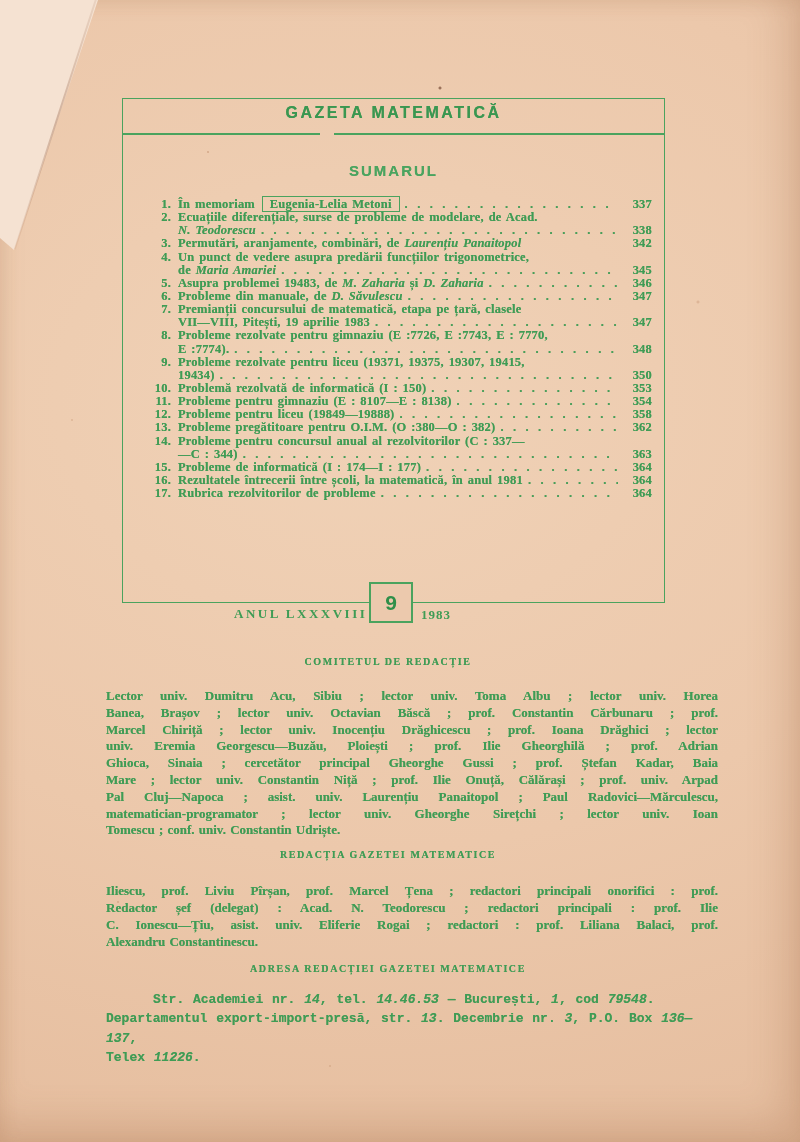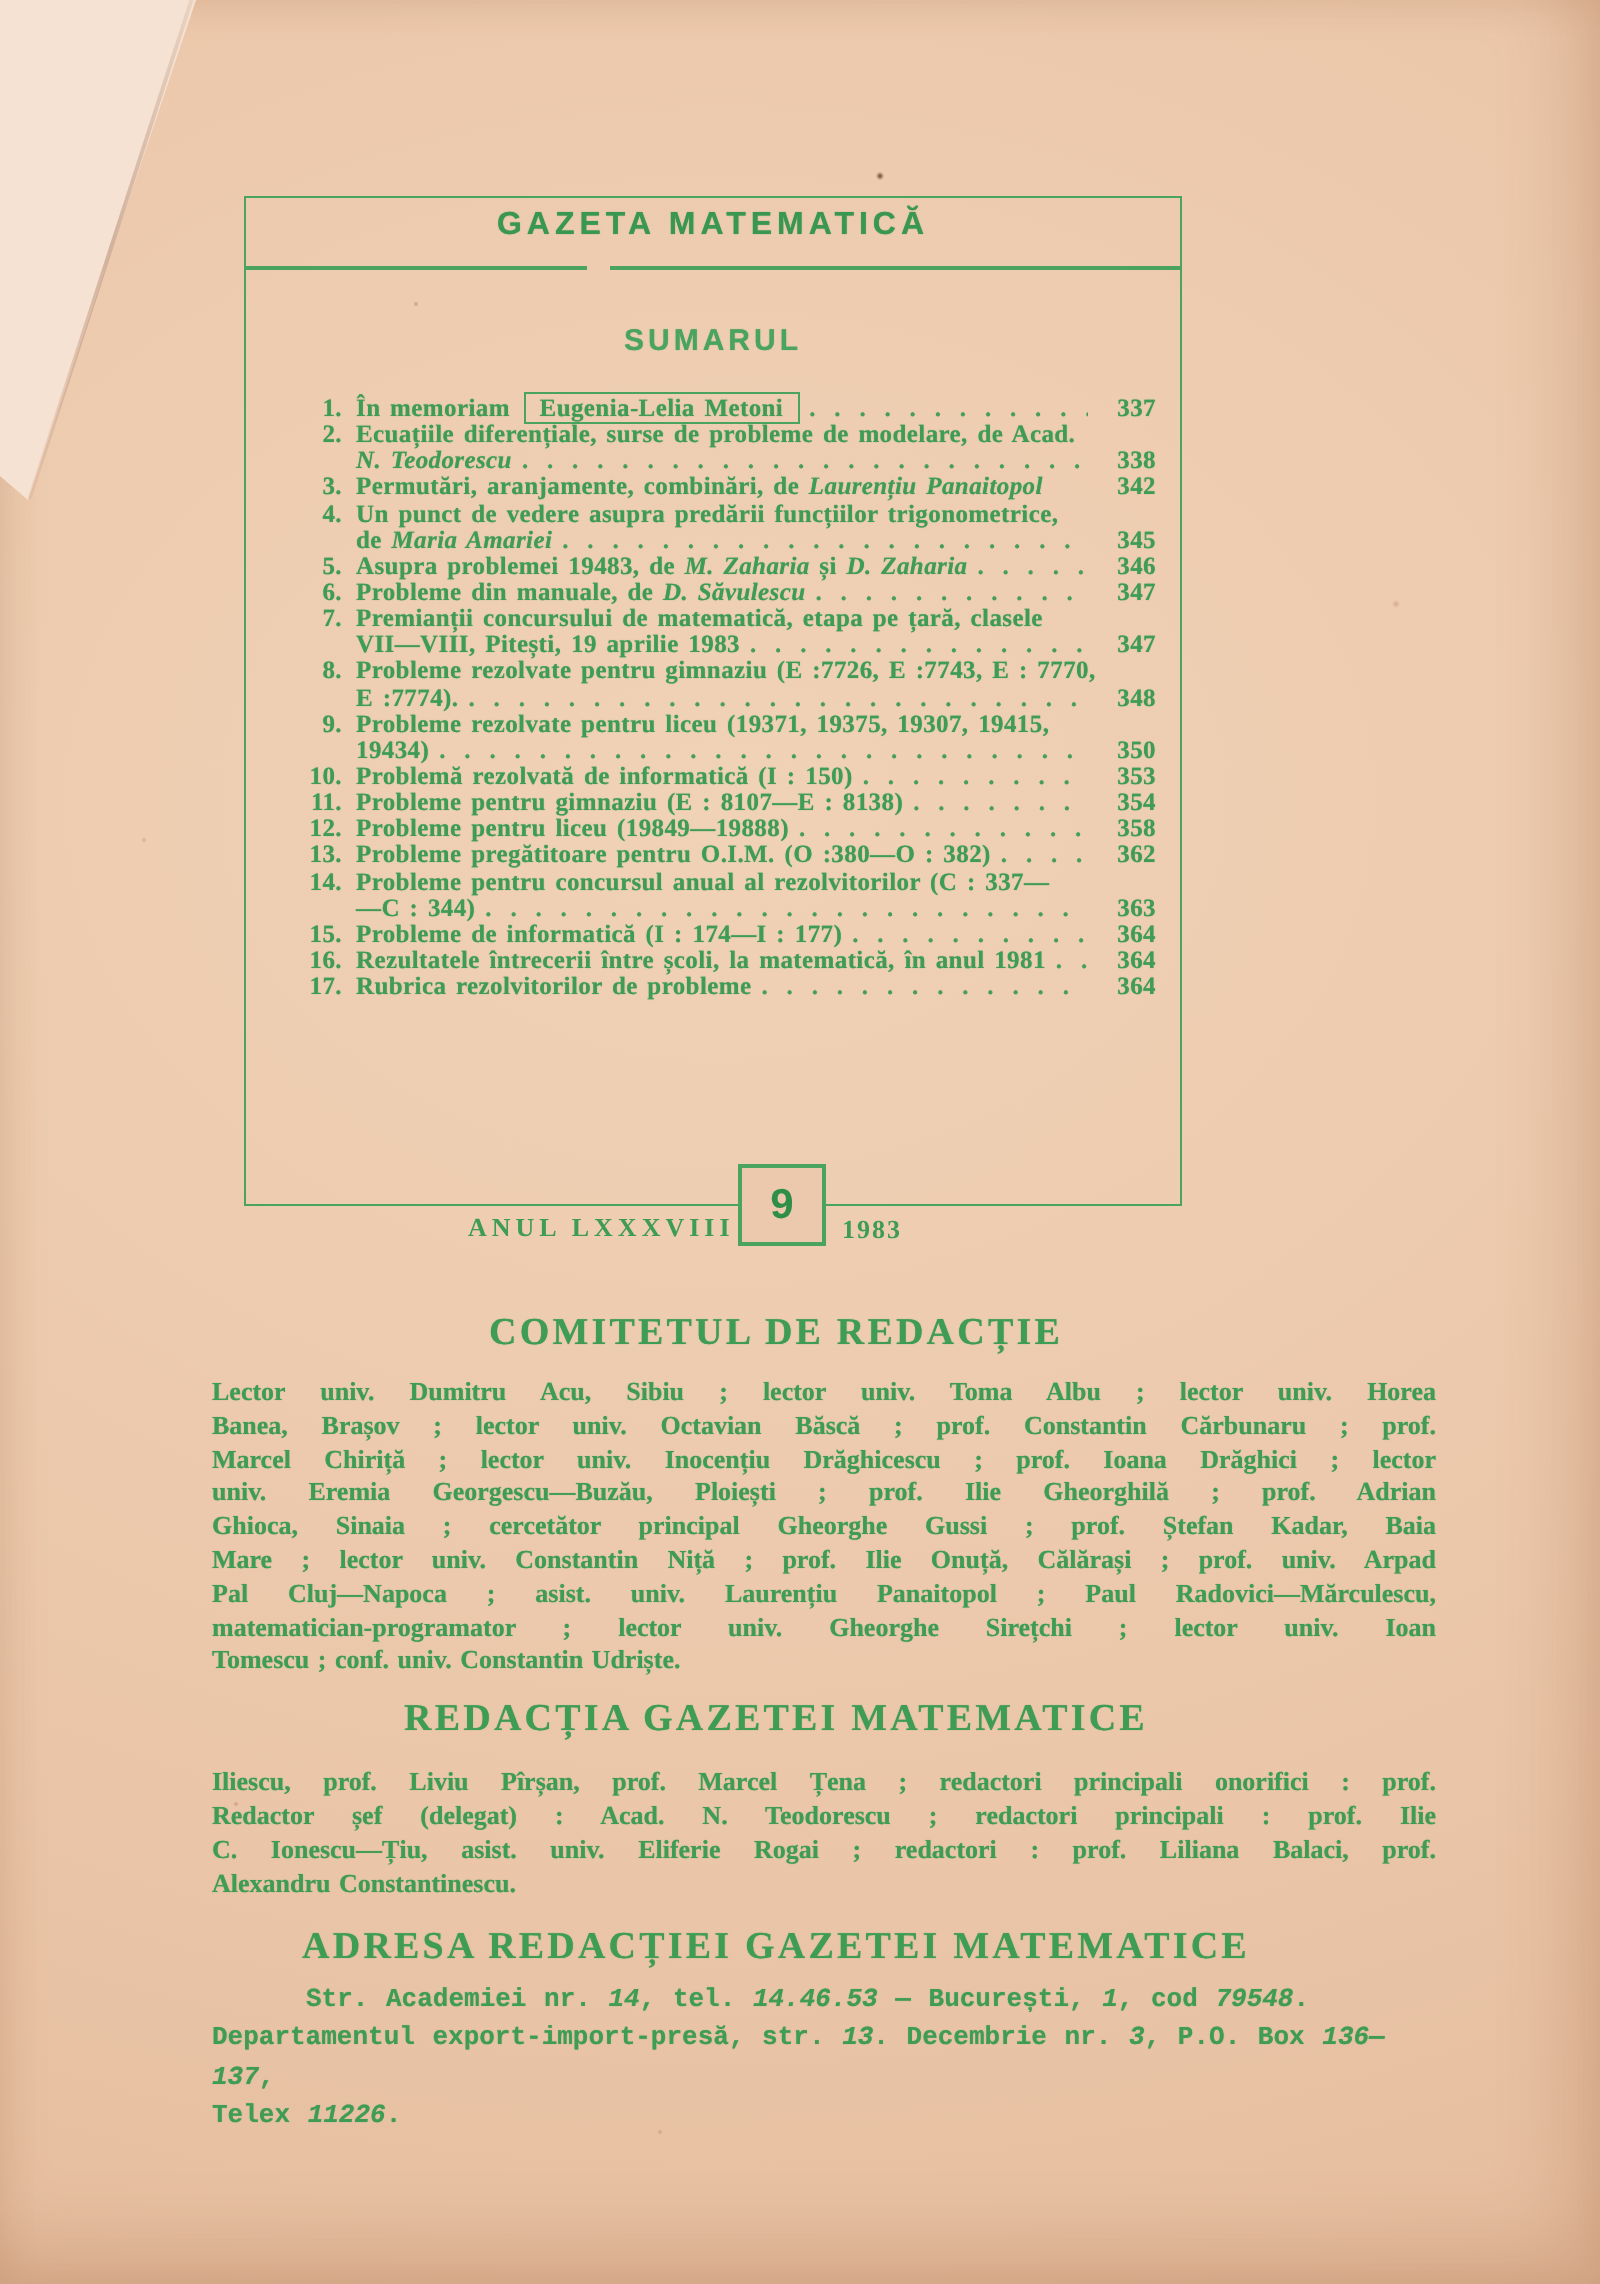--- a/index.html
+++ b/index.html
@@ -27,21 +27,21 @@
     position:absolute;top:0;left:0;width:160px;height:260px;
     clip-path:polygon(0 0, 98px 0, 14px 250px, 0 238px);
     background:linear-gradient(104deg,#f5e2d2 55%, #eccdb3 85%, #e2b797 100%);
   }
   .crease{
     position:absolute;left:96px;top:-4px;width:2px;height:266px;
     background:linear-gradient(rgba(135,78,48,.10), rgba(135,78,48,.32), rgba(135,78,48,.08));
     transform-origin:top left;transform:rotate(18deg);
   }
   .frame{
-    position:absolute;left:122px;top:98px;width:469px;height:505px;
+    position:absolute;left:122px;top:98px;width:543px;height:505px;
     border:1.6px solid var(--ink-soft);
     box-sizing:border-box;
   }
   .masthead{
     margin-top:5px;text-align:center;
     font-family:"Liberation Sans",sans-serif;font-weight:bold;font-size:16px;letter-spacing:2.5px;
     color:#3a9751;text-shadow:0 0 .5px rgba(58,151,81,.9);
   }
   .rule2{
     position:absolute;left:0;right:0;top:34px;height:2.4px;
@@ -65,21 +65,21 @@
   .issue-anul{position:absolute;left:234px;top:606px;font-weight:bold;font-size:13px;letter-spacing:2.5px;}
   .issue-box{
     position:absolute;left:369px;top:582px;width:44px;height:41px;box-sizing:border-box;
     border:2.4px solid var(--ink-soft);background:var(--paper);
     display:flex;align-items:center;justify-content:center;
     font-family:"Liberation Sans",sans-serif;font-weight:bold;font-size:21px;color:#2f8f49;
   }
   .issue-year{position:absolute;left:421px;top:607px;font-weight:bold;font-size:13px;letter-spacing:1px;}
   .sec-heading{
     position:absolute;left:80px;width:616px;text-align:center;
-    font-weight:bold;font-size:19px;letter-spacing:1.6px;
+    font-weight:bold;font-size:10px;letter-spacing:1.6px;
     text-shadow:0 0 .5px rgba(63,156,85,.8);
   }
   .h-committee{top:656px;}
   .h-editorial{top:849px;}
   .h-address{top:963px;}
   .para{position:absolute;left:106px;width:612px;font-weight:bold;font-size:13px;
     text-shadow:0 0 .5px rgba(63,156,85,.7);word-spacing:1px;}
   .committee{top:688px;line-height:16.8px;}
   .editorial{top:882px;line-height:17px;}
   .address{top:990px;line-height:19.3px;width:616px;}

